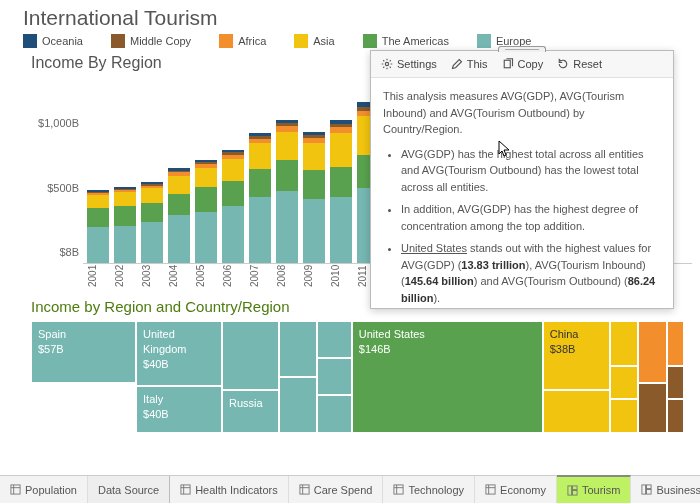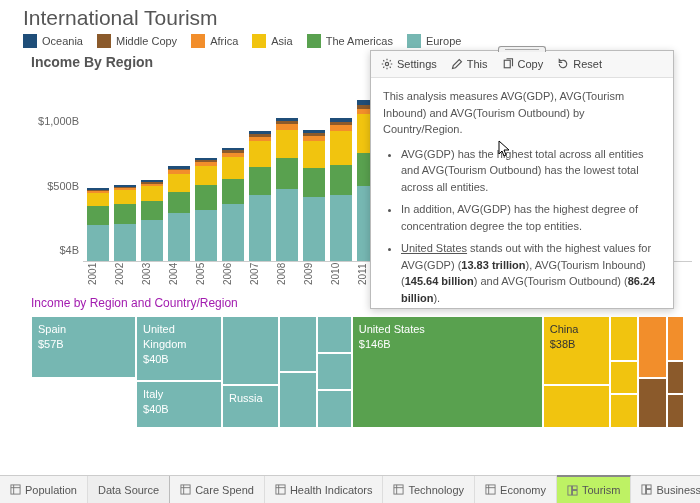--- a/index.html
+++ b/index.html
@@ -8,33 +8,33 @@
     font-size: 12px;
     color: #4a4a4a;
     width: 700px;
     height: 503px;
     background: #fff;
     position: relative;
     overflow: hidden;
   }
   .viz-area { padding: 6px 8px 0 23px; }
   .title { font-size: 21px; font-weight: 400; color: #555; margin-bottom: 4px; }
-  .legend { display: flex; gap: 14px; margin-bottom: 6px; font-size: 11px; align-items: center; }
+  .legend { display: flex; gap: 28px; margin-bottom: 6px; font-size: 11px; align-items: center; }
   .legend-item { display: flex; align-items: center; gap: 5px; }
   .swatch { width: 14px; height: 14px; display: inline-block; }
-  .subtitle { font-size: 14px; color: #555; margin: 4px 0 6px 8px; font-weight: 700; }
+  .subtitle { font-size: 16px; color: #555; margin: 4px 0 6px 8px; font-weight: 400; }
   .chart-zone { position: relative; height: 210px; margin-left: 8px; margin-bottom: 10px; }
   .y-axis { position: absolute; left: 0; top: 6px; bottom: 24px; width: 52px; font-size: 11px; color: #666; }
   .y-tick { position: absolute; right: 4px; text-align: right; transform: translateY(-50%); }
   .plot { position: absolute; left: 52px; right: 0; top: 6px; bottom: 24px; display: flex; align-items: flex-end; gap: 5px; padding: 0 4px; border-bottom: 1px solid #ccc; }
   .bar { flex: 1; display: flex; flex-direction: column-reverse; align-items: stretch; max-width: 22px; }
   .seg { width: 100%; }
   .x-axis { position: absolute; left: 52px; right: 0; bottom: 0; height: 24px; display: flex; gap: 5px; padding: 0 4px; }
   .x-label { flex: 1; font-size: 10px; color: #666; text-align: center; writing-mode: vertical-rl; transform: rotate(180deg); max-width: 22px; }
-  .treemap-title { font-size: 12px; color: #a21caf; margin: 4px 0 6px 8px; font-weight: 400; }
+  .treemap-title { font-size: 15px; color: #4d7c0f; margin: 4px 0 6px 8px; font-weight: 400; }
   .treemap { display: flex; height: 112px; margin: 0 8px; font-size: 11px; }
   .tm-col { display: flex; flex-direction: column; }
   .tm-cell { border: 1px solid #fff; padding: 5px 6px; color: #fff; line-height: 1.35; overflow: hidden; }
   .tm-cell.light { color: #333; }
   .tm-name { font-weight: 400; }
   .tm-val { font-weight: 400; }
   .tabs { position: absolute; bottom: 0; left: 0; right: 0; height: 28px; display: flex; border-top: 1px solid #ccc; background: #f3f3f3; font-size: 11px; }
   .tab { padding: 6px 10px; border-right: 1px solid #ddd; display: flex; align-items: center; gap: 4px; color: #555; cursor: pointer; white-space: nowrap; }
   .tab.first { border-right: 1px solid #bbb; background:#eee; }
   .tab.active { background: #bef264; border-top: 2px solid #888; margin-top:-1px; font-weight:500; }
@@ -92,21 +92,21 @@
       <div class="legend-item">
         <span class="swatch" style="background: rgb(118, 183, 178);"></span>
         <span>Europe</span>
       </div>
     </div>
 
   <div class="subtitle">Income By Region</div>
 
   <div class="chart-zone">
     <div class="y-axis" id="yaxis">
-        <div class="y-tick" style="bottom: 0%;">$4B</div>
+        <div class="y-tick" style="bottom: 0%;">$8B</div>
         <div class="y-tick" style="bottom: 35.7143%;">$500B</div>
         <div class="y-tick" style="bottom: 71.4286%;">$1,000B</div>
       </div>
     <div class="plot" id="plot">
         <div class="bar">
           <div class="seg" style="background: rgb(118, 183, 178); height: 36px;"></div>
           <div class="seg" style="background: rgb(89, 161, 79); height: 19.2857px;"></div>
           <div class="seg" style="background: rgb(241, 196, 15); height: 12.8571px;"></div>
           <div class="seg" style="background: rgb(242, 142, 43); height: 1.92857px;"></div>
           <div class="seg" style="background: rgb(139, 90, 43); height: 1.28571px;"></div>
@@ -327,21 +327,21 @@
       <svg viewBox="0 0 16 16">
           <path d="M3 8a5 5 0 1 0 2-4L3 2v4h4"></path>
         </svg>
       <span>Reset</span>
     </div>
   </div>
   <div class="pop-body">
     <p>This analysis measures AVG(GDP), AVG(Tourism Inbound) and AVG(Tourism Outbound) by Country/Region.</p>
     <ul>
       <li>AVG(GDP) has the highest total across all entities and AVG(Tourism Outbound) has the lowest total across all entities.</li>
-      <li>In addition, AVG(GDP) has the highest degree of concentration degree the top entities.</li>
+      <li>In addition, AVG(GDP) has the highest degree of concentration among the top addition.</li>
       <li>
         <span class="u">United States</span><span> stands out with the highest values for AVG(GDP) (</span><strong>13.83 trillion</strong><span>), AVG(Tourism Inbound) (</span><strong>145.64 billion</strong><span>) and AVG(Tourism Outbound) (</span><strong>86.24 billion</strong><span>).</span>
       </li>
 
     </ul>
   </div>
 </div>
 
 <div class="cursor">
   <svg viewBox="0 0 14 18">
@@ -358,29 +358,29 @@
       </svg>
       <span>Population</span>
     </div>
     <div class="tab first">Data Source</div>
     <div class="tab">
       <svg viewBox="0 0 12 12" class="tab-icon">
         <rect x="1" y="1" width="10" height="10" fill="none" stroke="#777"></rect>
         <line x1="1" y1="4" x2="11" y2="4" stroke="#777"></line>
         <line x1="4" y1="1" x2="4" y2="11" stroke="#777"></line>
       </svg>
-      <span>Care Spend</span>
+      <span>Health Indicators</span>
     </div>
     <div class="tab">
       <svg viewBox="0 0 12 12" class="tab-icon">
         <rect x="1" y="1" width="10" height="10" fill="none" stroke="#777"></rect>
         <line x1="1" y1="4" x2="11" y2="4" stroke="#777"></line>
         <line x1="4" y1="1" x2="4" y2="11" stroke="#777"></line>
       </svg>
-      <span>Health Indicators</span>
+      <span>Care Spend</span>
     </div>
     <div class="tab">
       <svg viewBox="0 0 12 12" class="tab-icon">
         <rect x="1" y="1" width="10" height="10" fill="none" stroke="#777"></rect>
         <line x1="1" y1="4" x2="11" y2="4" stroke="#777"></line>
         <line x1="4" y1="1" x2="4" y2="11" stroke="#777"></line>
       </svg>
       <span>Technology</span>
     </div>
     <div class="tab">

